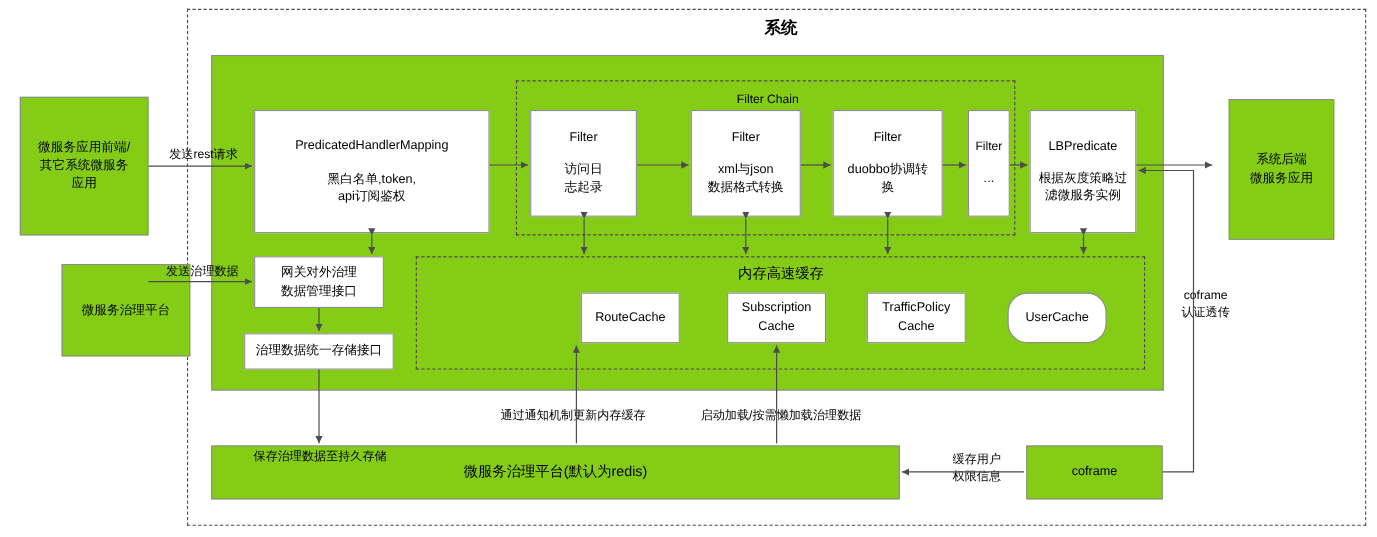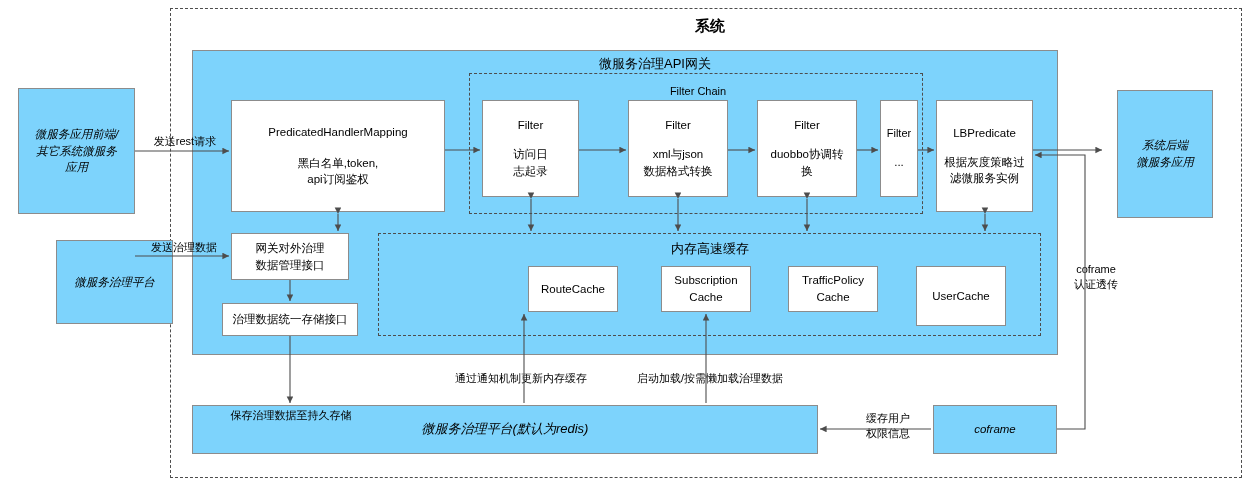--- a/index.html
+++ b/index.html
@@ -26,22 +26,21 @@
     flex-direction: column;
     align-items: center;
     justify-content: center;
     text-align: center;
     font-size: 11.5px;
     line-height: 1.45;
     color: #000;
   }
   .solid {
     border: 1px solid #8c8c8c;
-    background: #7dd3fc;
-    font-style: italic;
+    background: #84cc16;
   }
   .white {
     border: 1px solid #8c8c8c;
     background: #ffffff;
   }
   .dashed {
     border: 1px dashed #4d4d4d;
     background: transparent;
   }
   .label {
@@ -75,21 +74,20 @@
 </style>
 </head>
 <body>
 
 <div id="canvas">
 
   <div class="box dashed" style="left:170px; top:8px; width:1072px; height:470px;"></div>
   <div class="label big-title" style="left:640px; top:16px; width:140px;">系统</div>
 
   <div class="box solid" style="left:192px; top:50px; width:866px; height:305px;"></div>
-  <div class="label mid-title" style="left:555px; top:55px; width:200px;">微服务治理API网关</div>
 
   <div class="box solid" style="left:18px; top:88px; width:117px; height:126px; white-space:pre-line;">微服务应用前端/
 其它系统微服务
 应用</div>
   <div class="box solid" style="left:32px; top:240px; width:117px; height:84px;margin-left:24px;">微服务治理平台</div>
 
   <div class="box solid" style="left:1104px; top:90px; width:96px; height:128px; white-space:pre-line;margin-left:13px;">系统后端
 微服务应用</div>
   <div class="box solid" style="left:933px; top:405px; width:124px; height:49px;">coframe</div>
 
@@ -137,21 +135,21 @@
   <div class="box white" style="left:222px; top:303px; width:136px; height:33px;">治理数据统一存储接口</div>
 
   <div class="box dashed" style="left:378px; top:233px; width:663px; height:103px;"></div>
   <div class="label mid-title" style="left:650px; top:240px; width:120px;">内存高速缓存</div>
 
   <div class="box white" style="left:528px; top:266px; width:90px; height:46px;">RouteCache</div>
   <div class="box white" style="left:661px; top:266px; width:90px; height:46px; white-space:pre-line;">Subscription
 Cache</div>
   <div class="box white" style="left:788px; top:266px; width:90px; height:46px; white-space:pre-line;">TrafficPolicy
 Cache</div>
-  <div class="box white" style="left:916px; top:266px; width:90px; height:60px;">UserCache</div>
+  <div class="box white" style="left:916px; top:266px; width:90px; height:46px;border-radius:18px;">UserCache</div>
 
   <div class="box solid" style="left:192px; top:405px; width:626px; height:49px; font-size:13px;">微服务治理平台(默认为redis)</div>
 
   <div class="label" style="left:141px; top:134px; width:88px;">发送rest请求</div>
   <div class="label" style="left:138px; top:240px; width:92px;">发送治理数据</div>
   <div class="label" style="left:206px; top:371px; width:170px;margin-top:37px;">保存治理数据至持久存储</div>
   <div class="label" style="left:436px; top:371px; width:170px;">通过通知机制更新内存缓存</div>
   <div class="label" style="left:620px; top:371px; width:180px;">启动加载/按需懒加载治理数据</div>
   <div class="label" style="left:848px; top:411px; width:80px;">缓存用户
 权限信息</div>

